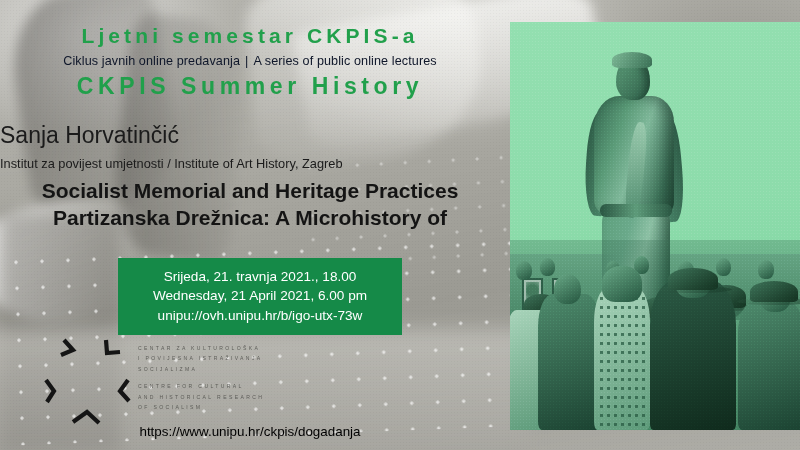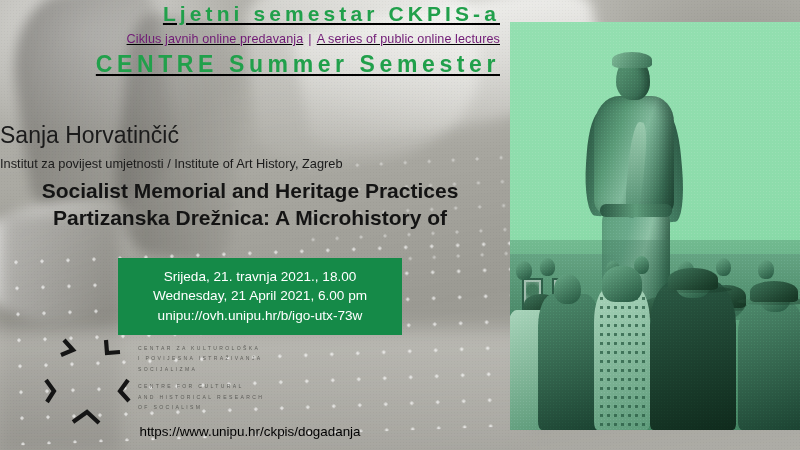--- a/index.html
+++ b/index.html
@@ -240,35 +240,34 @@
   .photo-grain {
     position: absolute; inset: 0;
     background-image: radial-gradient(circle, rgba(255,255,255,.10) .6px, rgba(0,0,0,0) 1px);
     background-size: 3px 3px;
     mix-blend-mode: overlay;
   }
 
   
   .headline-block {
     position: absolute;
-    left: 0; top: 2px;
+    left: 0; top: 24px;
     width: 500px;
-    text-align: right;
-    text-decoration: underline;
+    text-align: center;
   }
   .hl-1 {
     font-size: 21px;
     font-weight: bold;
     color: #21a04b;
     letter-spacing: 4.1px;
     white-space: nowrap;
   }
   .hl-sub {
     font-size: 12.6px;
-    color: #701a75;
+    color: #0f172a;
     letter-spacing: .1px;
     margin-top: 6px;
   }
   .hl-sub .sep { padding: 0 5px; }
   .hl-2 {
     font-size: 23px;
     font-weight: bold;
     color: #21a04b;
     letter-spacing: 4.6px;
     margin-top: 5px;
@@ -414,21 +413,21 @@
     </div>
 
     <div class="photo-grain"></div>
   </div>
 
   <div class="headline-block">
     <div class="hl-1">Ljetni semestar CKPIS-a</div>
     <div class="hl-sub">
       <span>Ciklus javnih online predavanja</span><span class="sep">|</span><span>A series of public online lectures</span>
     </div>
-    <div class="hl-2">CENTRE Summer Semester</div>
+    <div class="hl-2">CKPIS Summer History</div>
   </div>
 
   <div class="speaker-block">
     <div class="speaker-name">Sanja Horvatinčić</div>
     <div class="speaker-affil">Institut za povijest umjetnosti / Institute of Art History, Zagreb</div>
   </div>
 
   <div class="talk-title">
     <div>Socialist Memorial and Heritage Practices</div>
     <div>Partizanska Drežnica: A Microhistory of</div>

